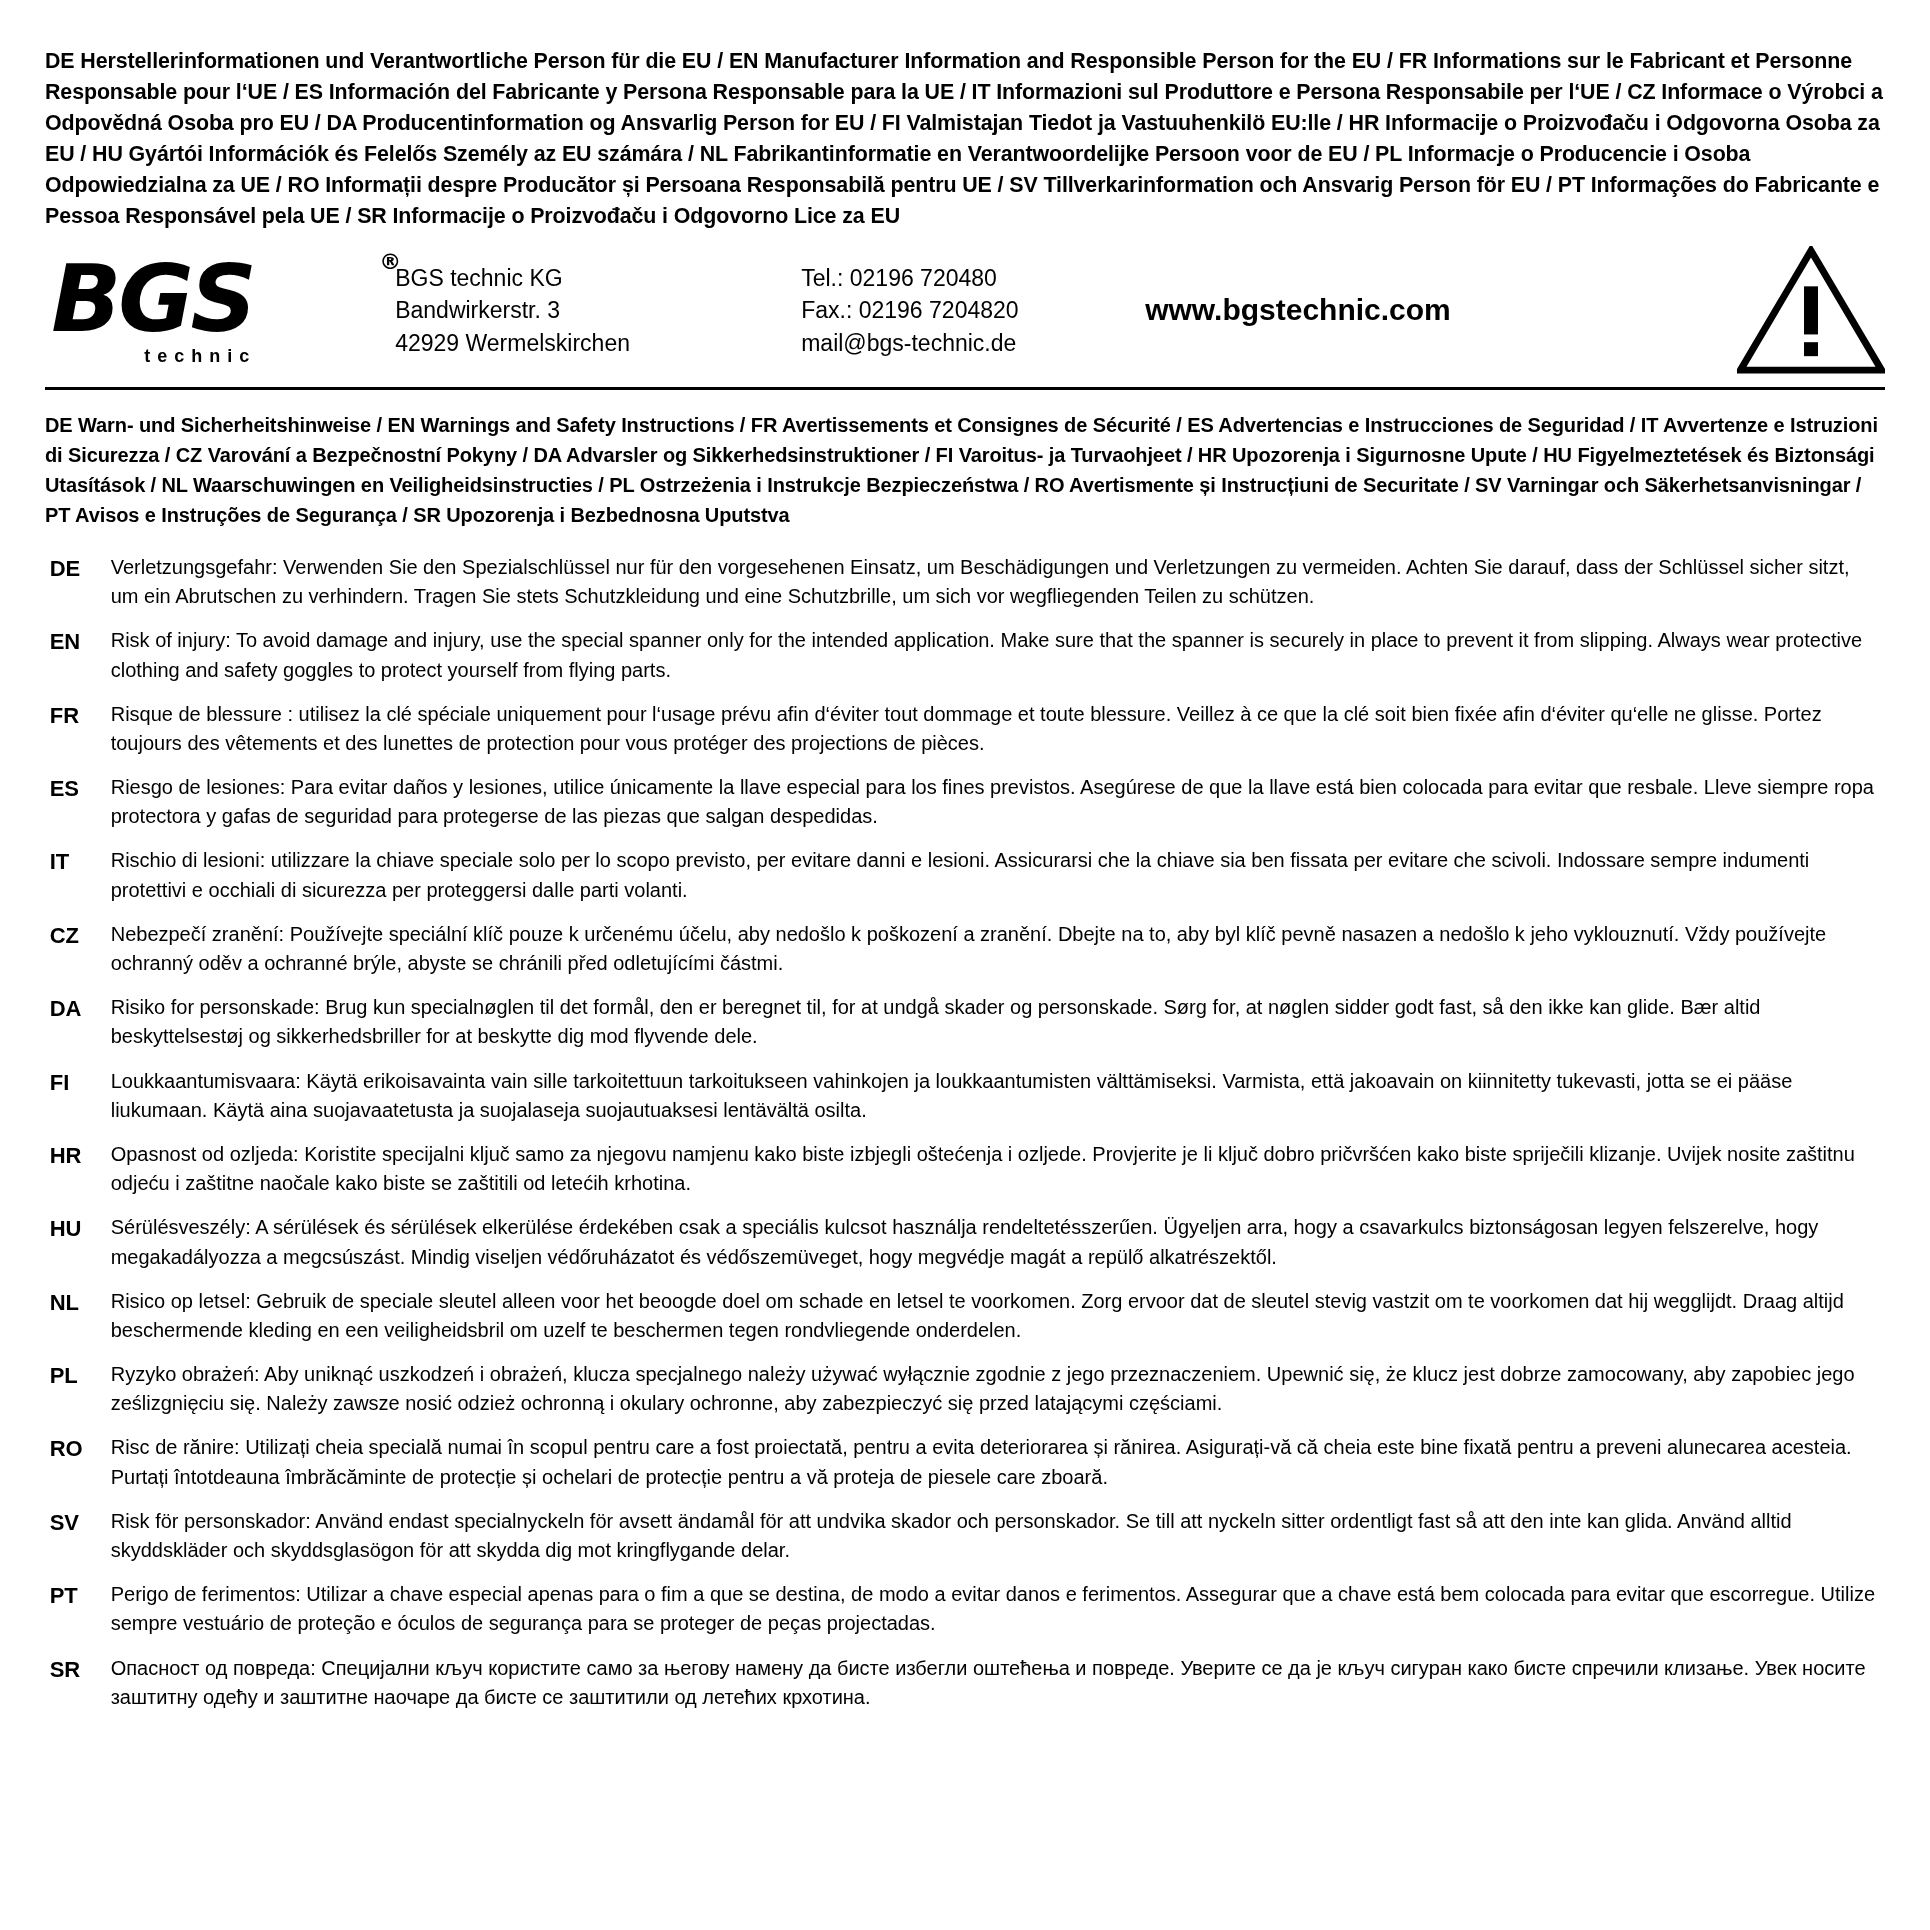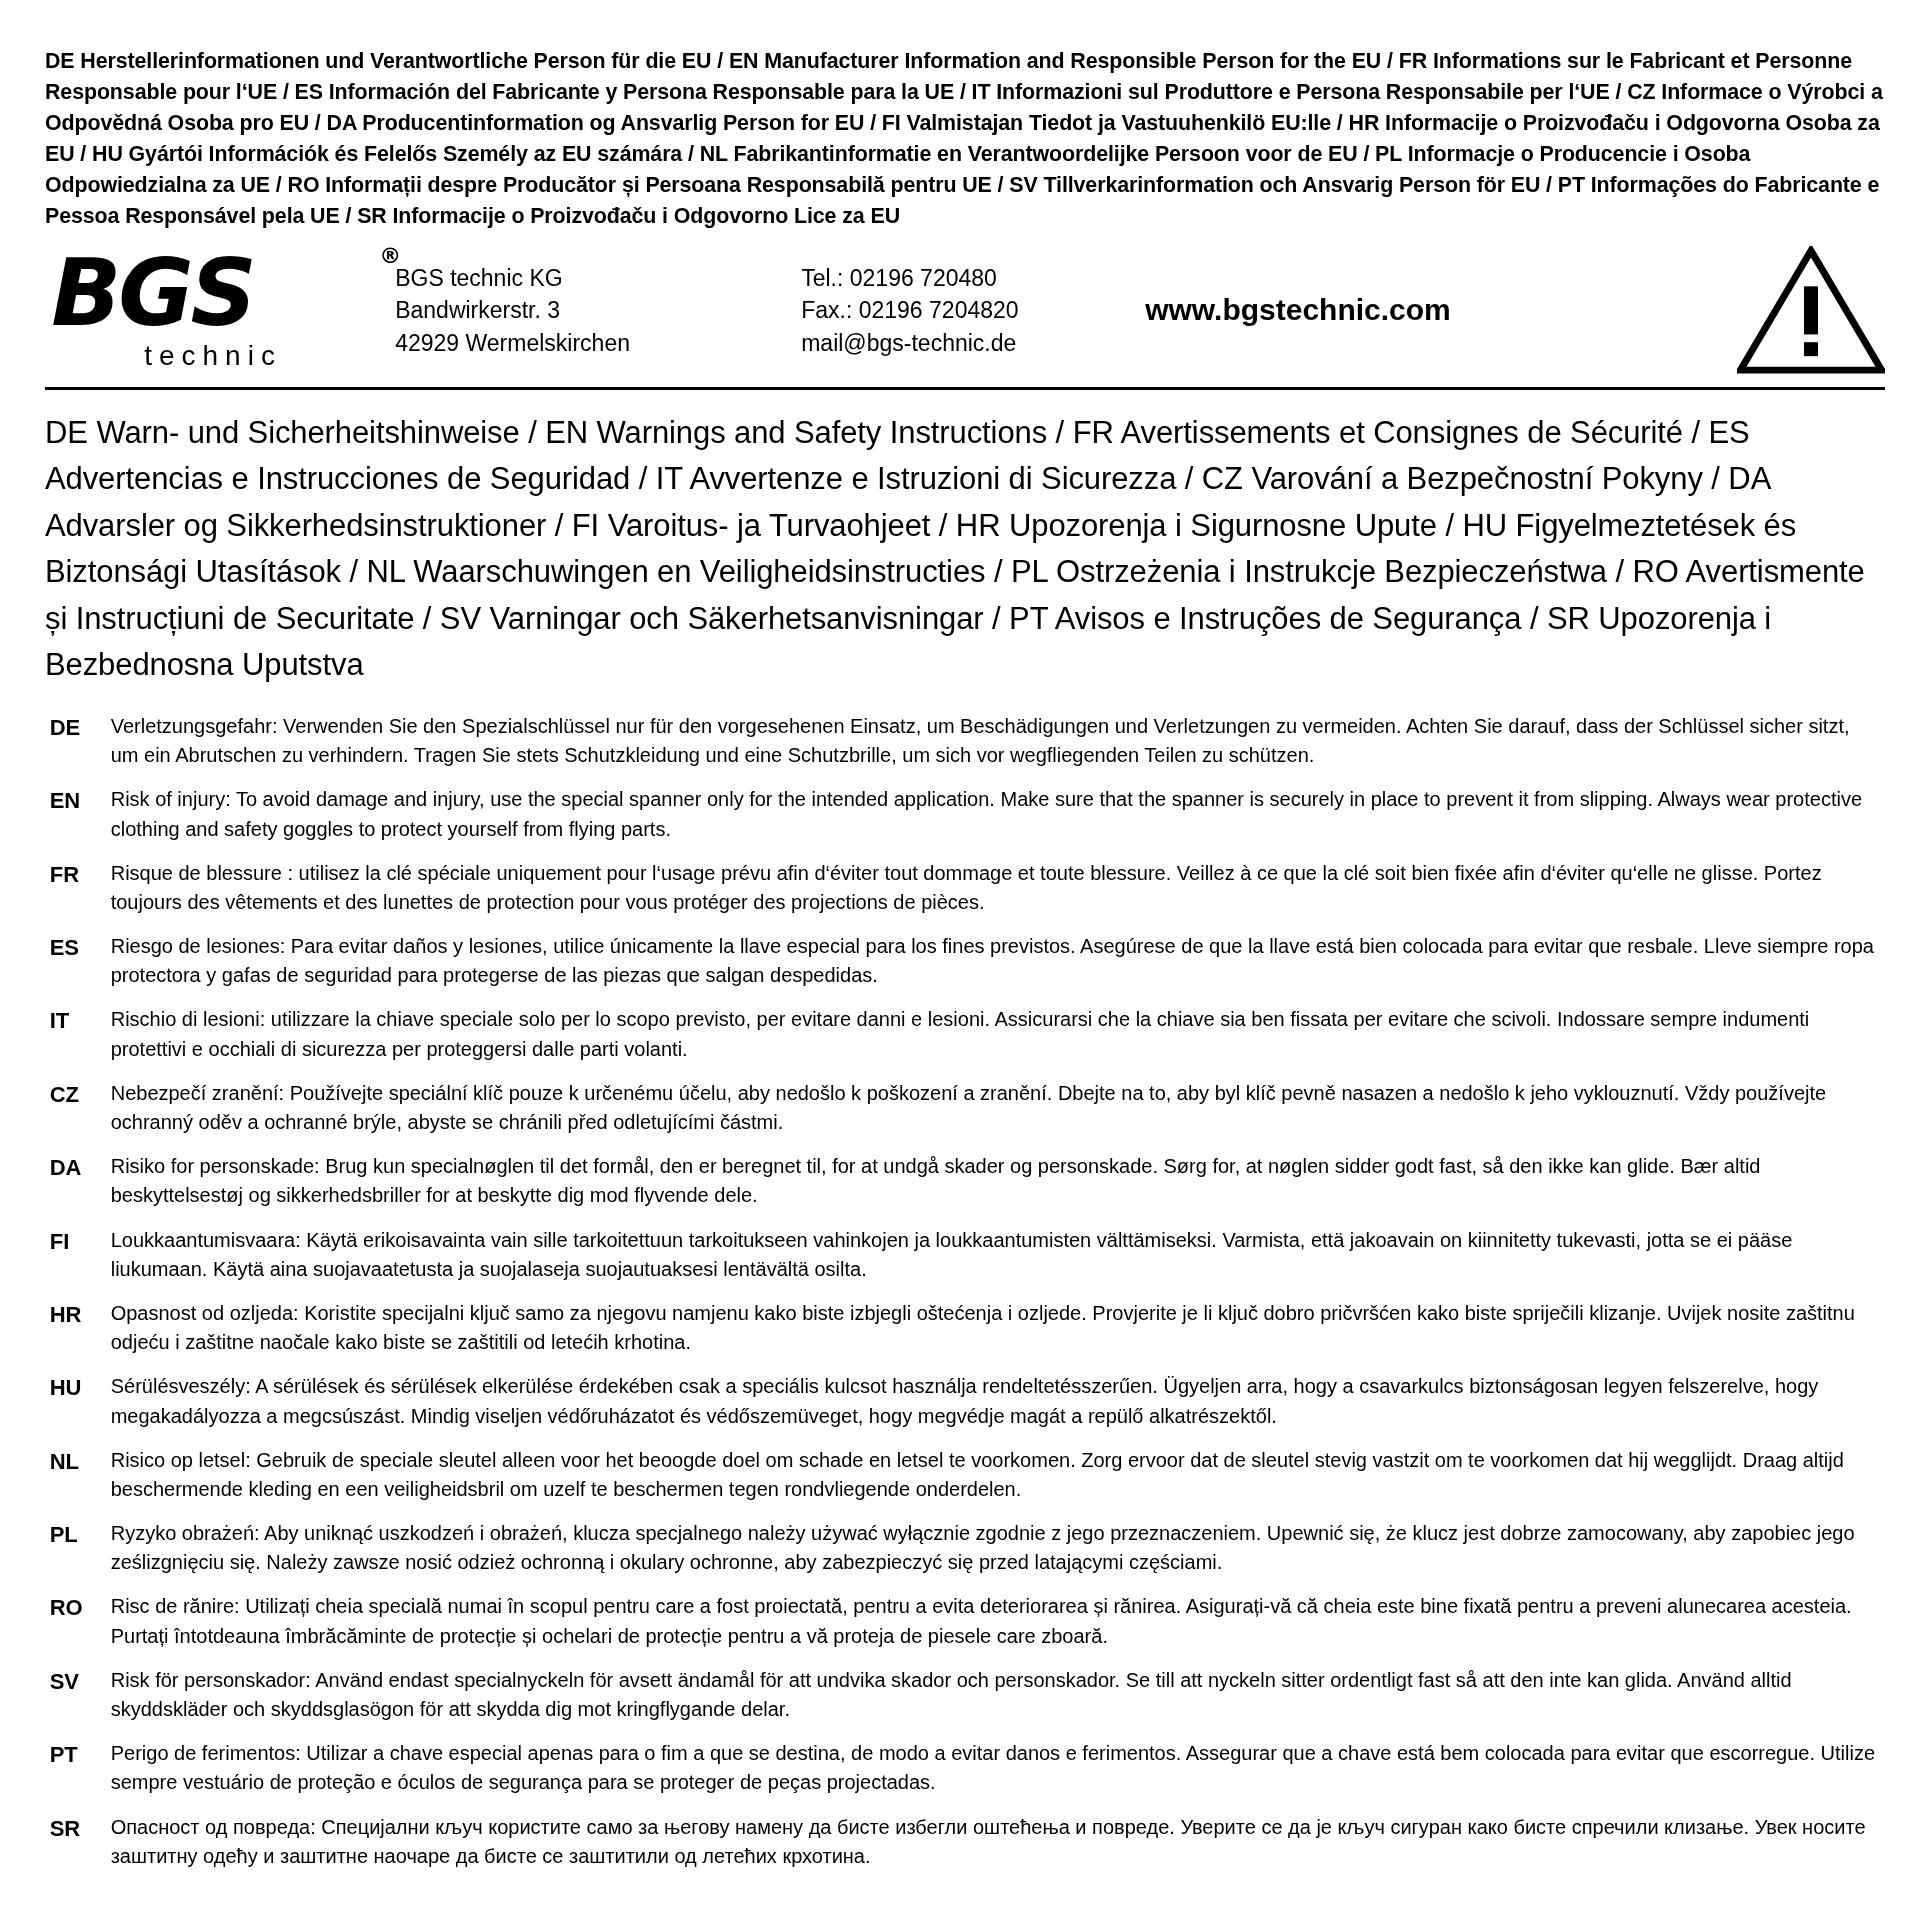--- a/index.html
+++ b/index.html
@@ -59,23 +59,23 @@
   .logo-reg {
     position: absolute;
     top: -3.1px;
     right: -20px;
     font-size: 22px;
     font-style: normal;
     font-weight: bold;
   }
   .logo-technic {
     font-family: "Liberation Sans", sans-serif;
-    font-weight: normal;
+    font-weight: bold;
     font-style: normal;
-    font-size: 28px;
+    font-size: 18px;
     letter-spacing: 7px;
     margin-top: 1.6px;
     margin-left: 93px;
   }
   .addr-col {
     flex: 0 0 389px;
     font-size: 23px;
     line-height: 1.42;
   }
   .tel-col {
@@ -95,22 +95,22 @@
     justify-content: flex-end;
     align-items: center;
   }
   .warn-triangle {
     width: 148px;
     height: 128px;
   }
 
   
   .warn-title {
-    font-size: 31px;
-    font-weight: normal;
+    font-size: 20px;
+    font-weight: bold;
     line-height: 1.5;
     margin: 20px 0 23px 0;
     letter-spacing: -0.1px;
   }
 
   
   .lang-list {
     margin-top: 6.2px;
   }
   .lang-row {

